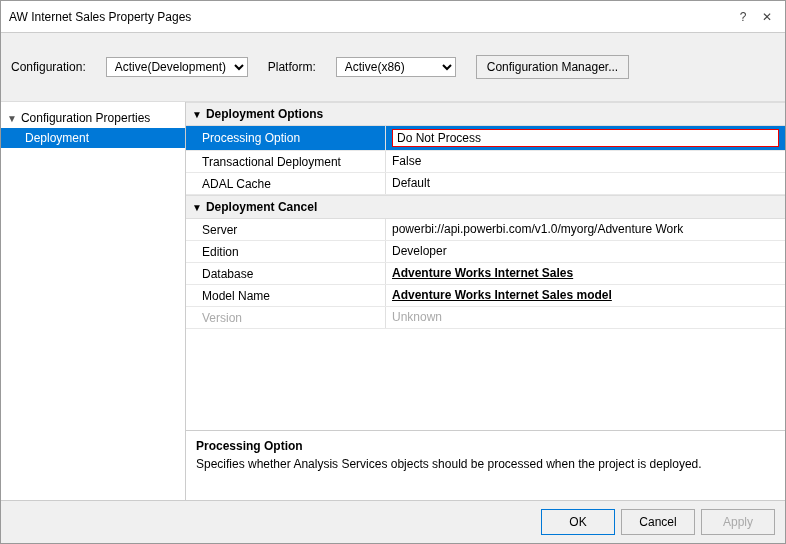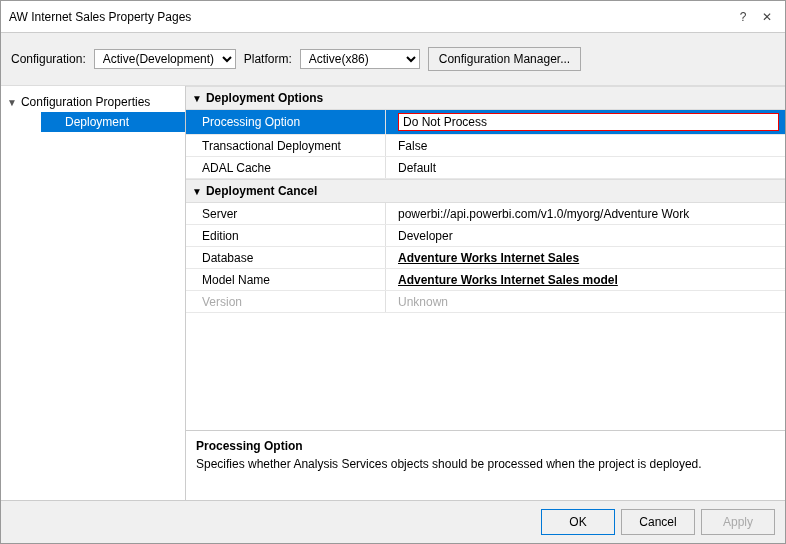--- a/index.html
+++ b/index.html
@@ -48,22 +48,22 @@
       cursor: pointer;
       display: flex;
       align-items: center;
       justify-content: center;
       font-size: 12px;
       color: #444;
     }
     .config-row {
       display: flex;
       align-items: center;
-      padding: 14px 10px;
-      gap: 8px;
+      padding: 22px 10px;
+      gap: 20px;
       background: #f0f0f0;
       border-bottom: 1px solid #ddd;
     }
     .config-label {
       font-size: 12px;
       color: #000;
     }
     .config-select {
       height: 20px;
       border: 1px solid #aaa;
@@ -105,21 +105,20 @@
     .sidebar-group-header .arrow {
       margin-right: 4px;
       font-size: 10px;
       color: #555;
     }
     .sidebar-item {
       padding: 3px 6px 3px 24px;
       font-size: 12px;
       cursor: pointer;
       color: #000;
-      margin-left: 40px;
     }
     .sidebar-item.selected {
       background: #0078d7;
       color: #fff;
     }
     .right-panel {
       flex: 1;
       display: flex;
       flex-direction: column;
       background: #fff;
@@ -166,23 +165,22 @@
       border-right: 1px solid #e0e0e0;
       display: flex;
       align-items: center;
     }
     .prop-value {
       flex: 1;
       padding: 3px 6px;
       font-size: 12px;
       color: #000;
       display: flex;
-      align-items: center;
+      align-items: flex-start;
       justify-content: space-between;
-      margin-left: 6px;
     }
     .prop-value.bold-val {
       font-weight: bold;
       text-decoration: underline;
     }
     .prop-value.gray-val {
       color: #aaa;
     }
     .dropdown-arrow {
       font-size: 10px;

